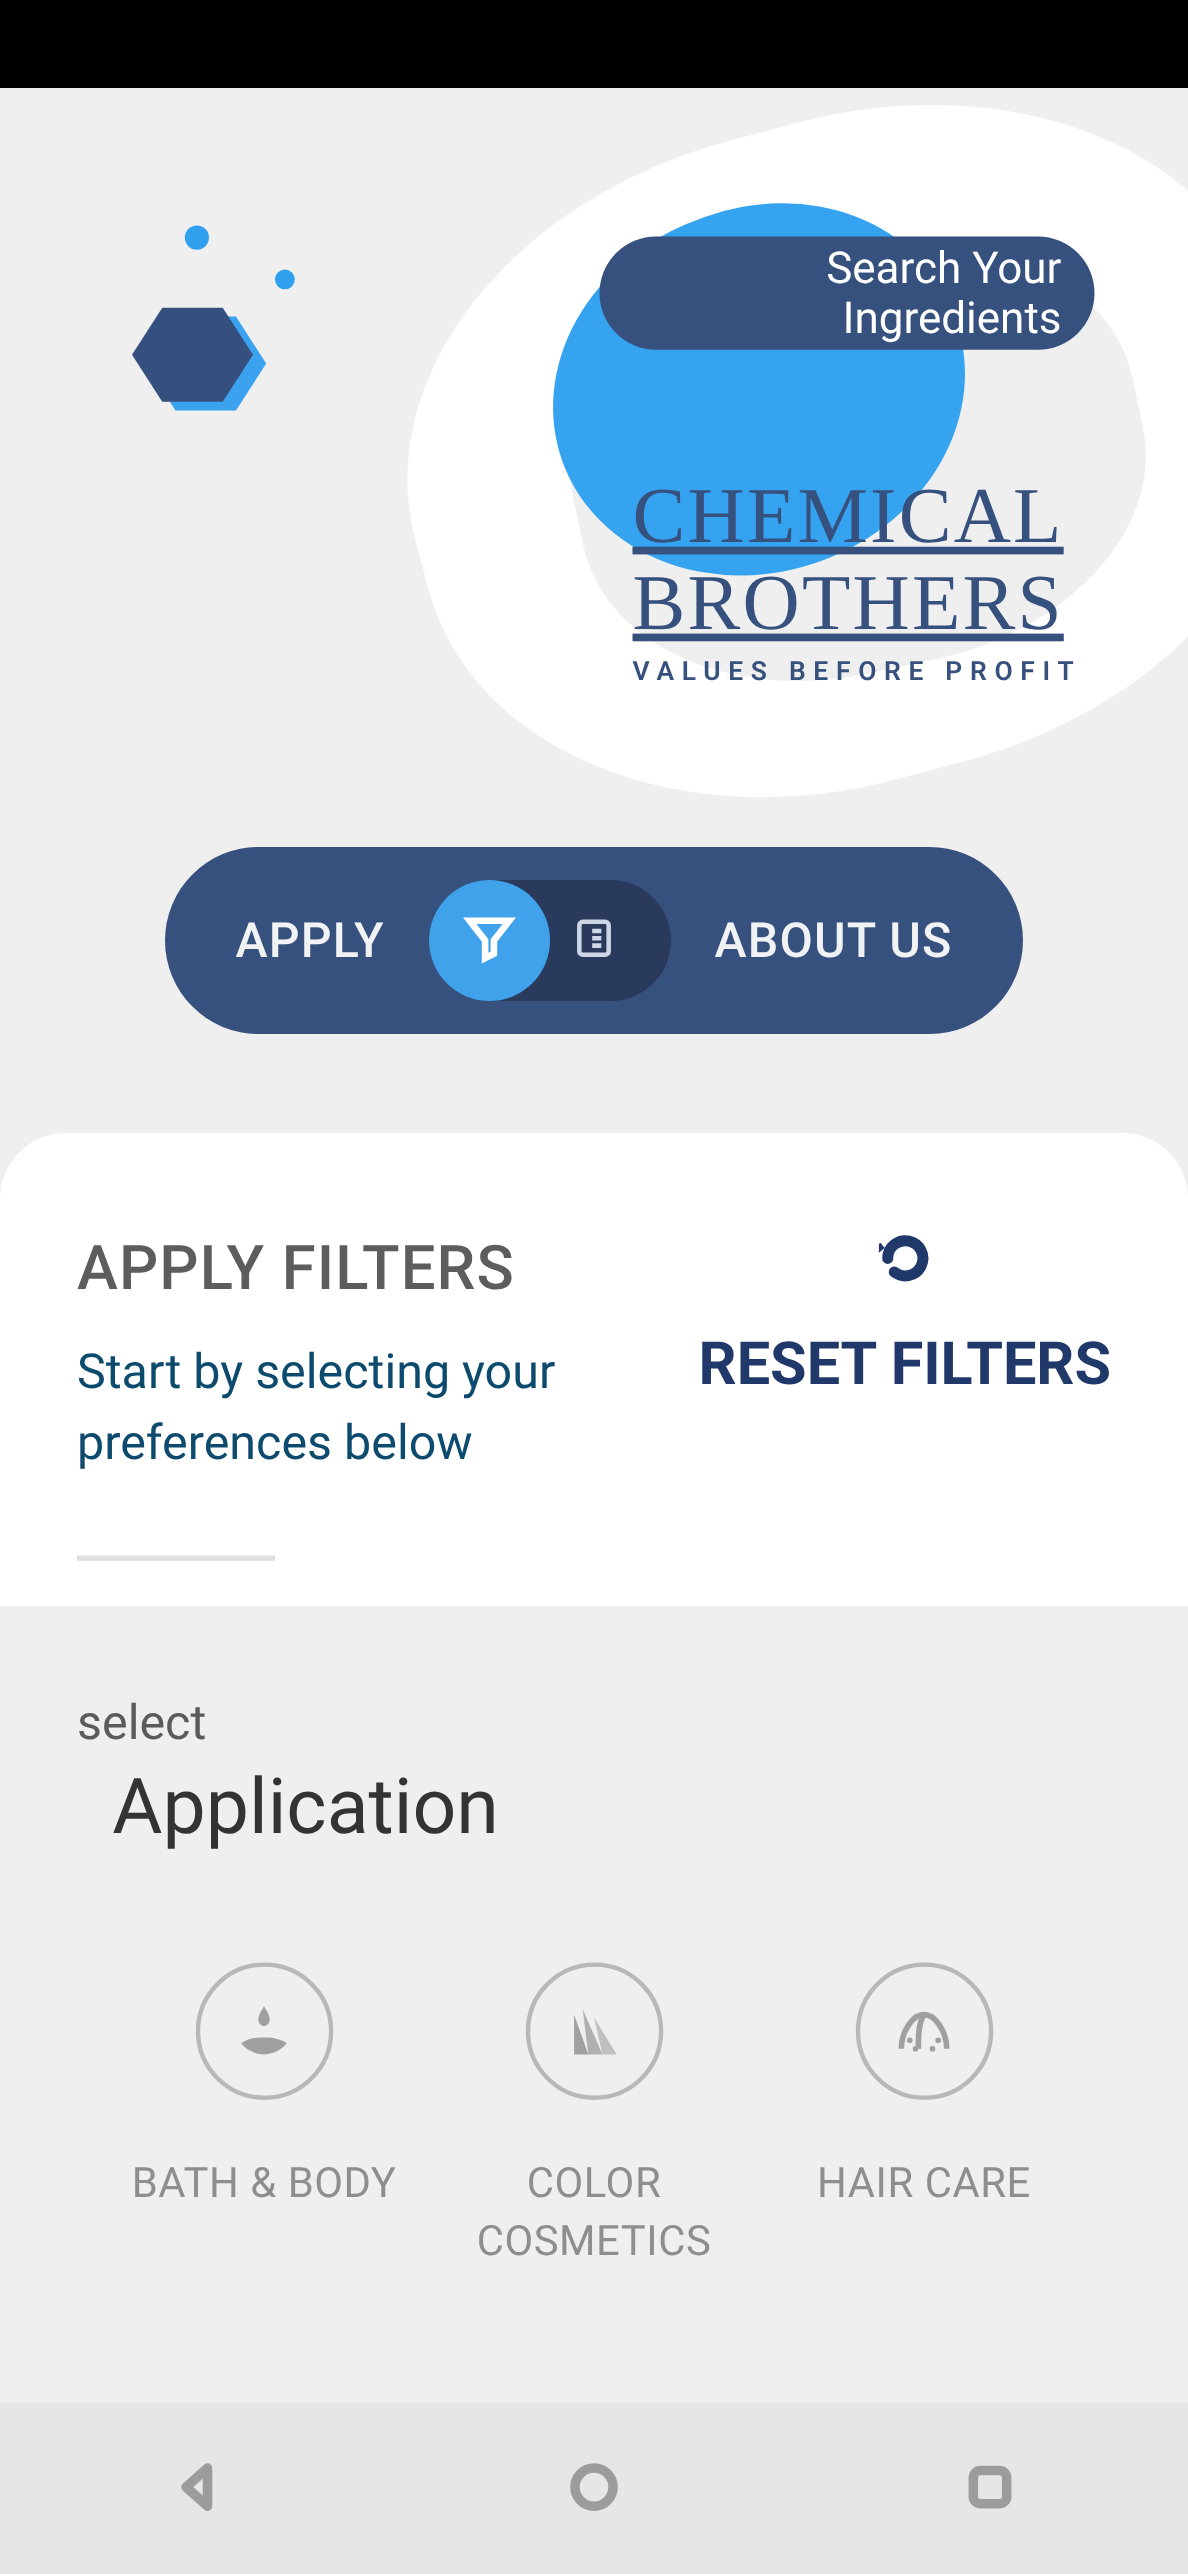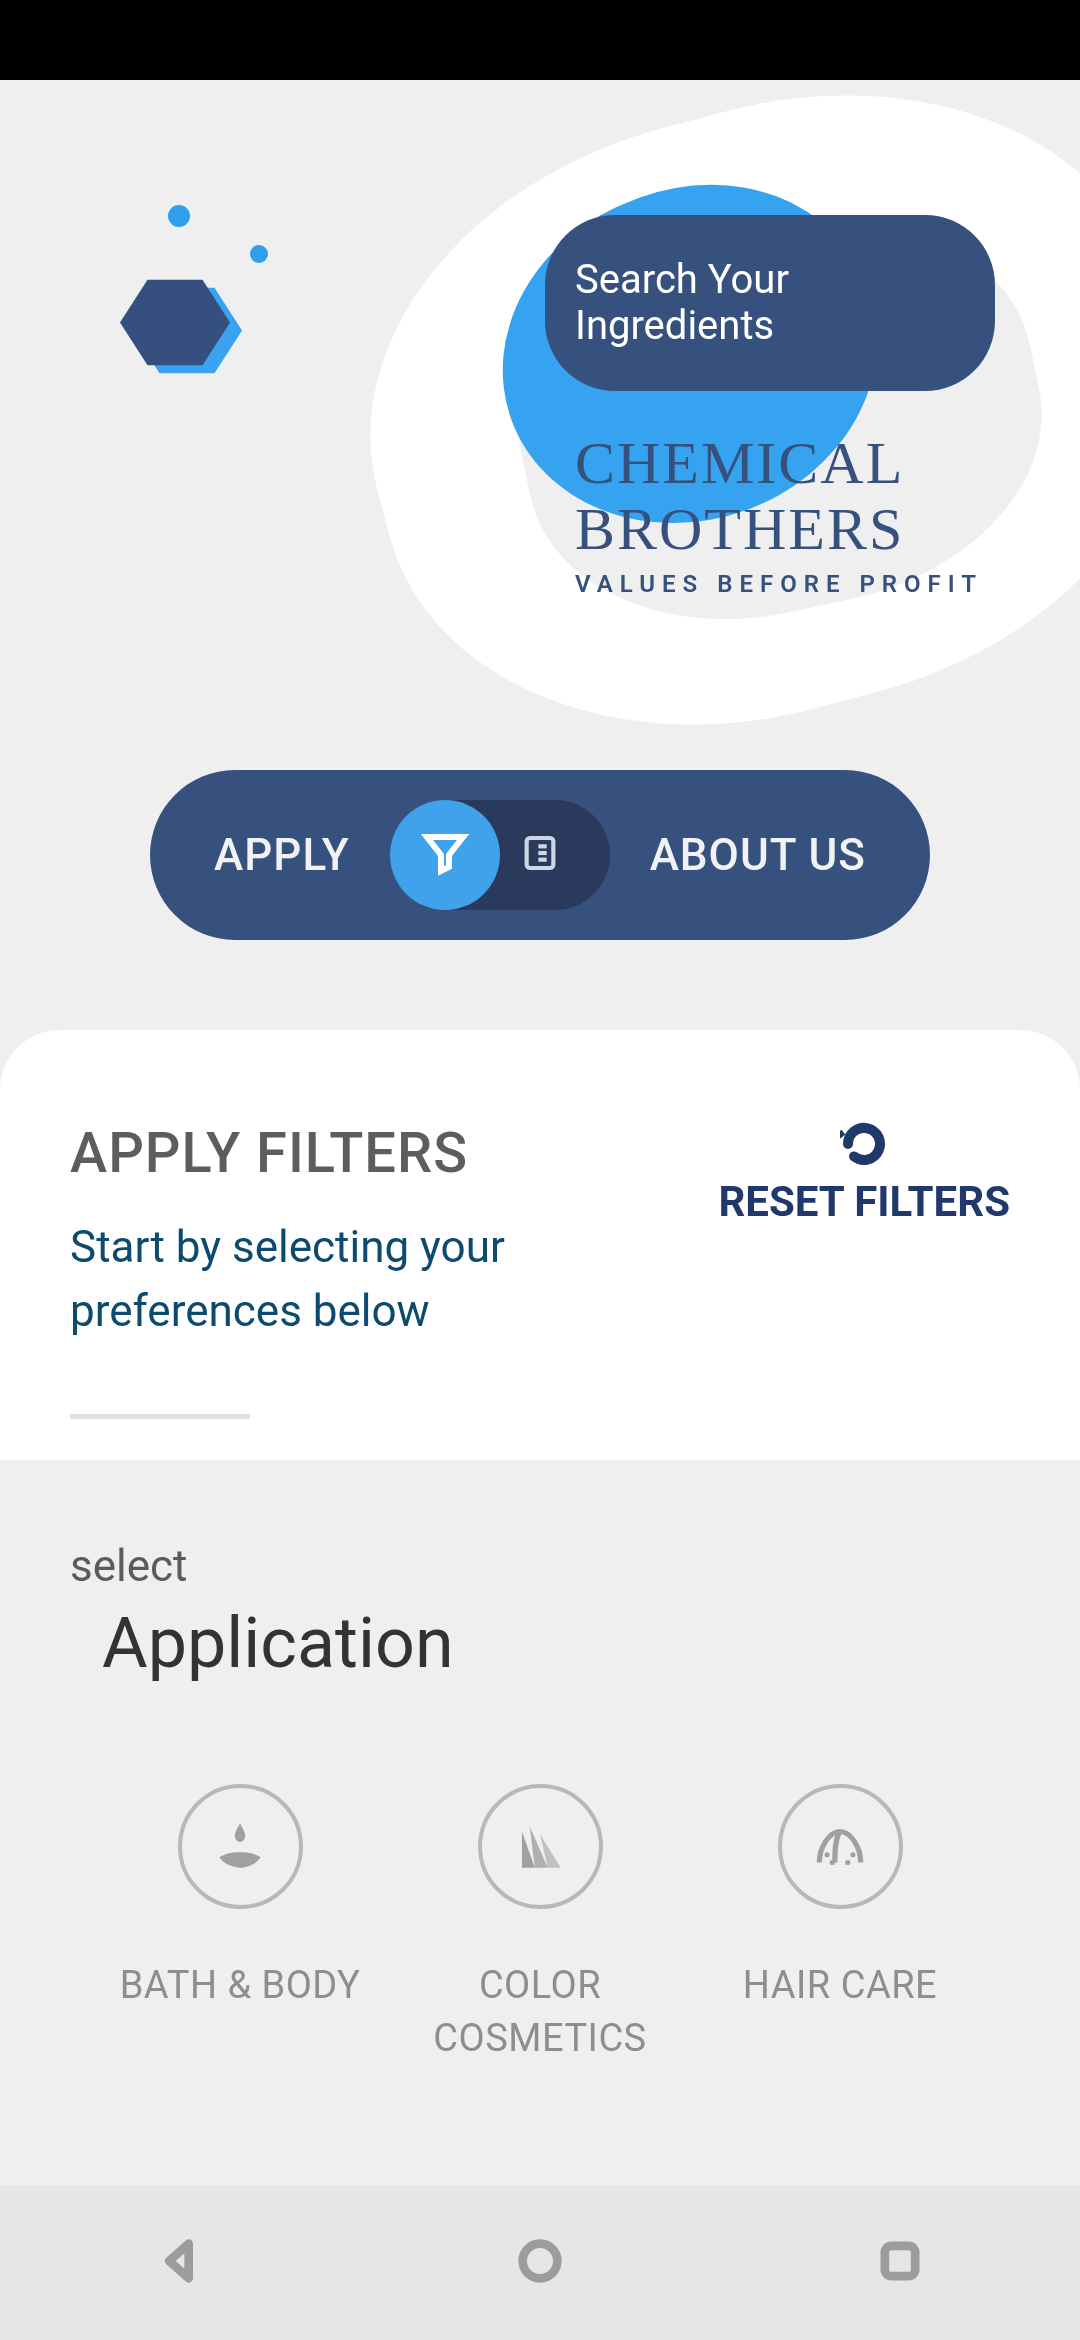--- a/index.html
+++ b/index.html
@@ -64,43 +64,44 @@
   .hex-shadow {
     position: absolute; top: 88px; left: 12px;
     width: 110px; height: 95px;
     background: #3aa2ee;
     clip-path: polygon(25% 5%, 75% 5%, 100% 50%, 75% 95%, 25% 95%, 0% 50%);
   }
 
   .search-pill {
     position: absolute;
     top: 135px; left: 545px;
-    width: 450px; height: 176px;
+    width: 450px; height: 103px;
     background: #37517e;
     border-radius: 70px;
     color: #fff;
     display: flex; align-items: center; justify-content: center;
-    text-align: left;
+    text-align: right;
     font-size: 40px;
     line-height: 1.15;
     font-weight: 400;
     padding: 0 30px;
   }
 
   .brand {
     position: absolute;
     top: 350px; left: 575px;
     color: #37517e;
     font-family: Georgia, "Times New Roman", serif;
   }
   .brand-line1, .brand-line2 {
-    font-size: 60px;
+    font-size: 72px;
     letter-spacing: 2px;
     font-weight: 500;
     line-height: 1.1;
+    text-decoration: underline;
   }
   .brand-tag {
     font-family: -apple-system, "Segoe UI", Roboto, sans-serif;
     font-size: 24px;
     letter-spacing: 7px;
     font-weight: 600;
     margin-top: 8px;
   }
 
   
@@ -156,22 +157,23 @@
   .filter-desc {
     font-size: 44px;
     color: #0c4a6e;
     line-height: 1.45;
     max-width: 520px;
     font-weight: 400;
   }
   .reset-col { text-align: center; }
   .reset-icon svg { width: 48px; height: 48px; stroke: #21386a; fill: none; stroke-width: 5; }
   .reset-label {
+    margin-top: 30px;
     color: #21386a;
-    font-size: 42px;
+    font-size: 54px;
     font-weight: 700;
     line-height: 1.45;
   }
   .underline {
     margin-top: 70px;
     width: 180px; height: 5px;
     background: #e0e0e0;
   }
 
   

